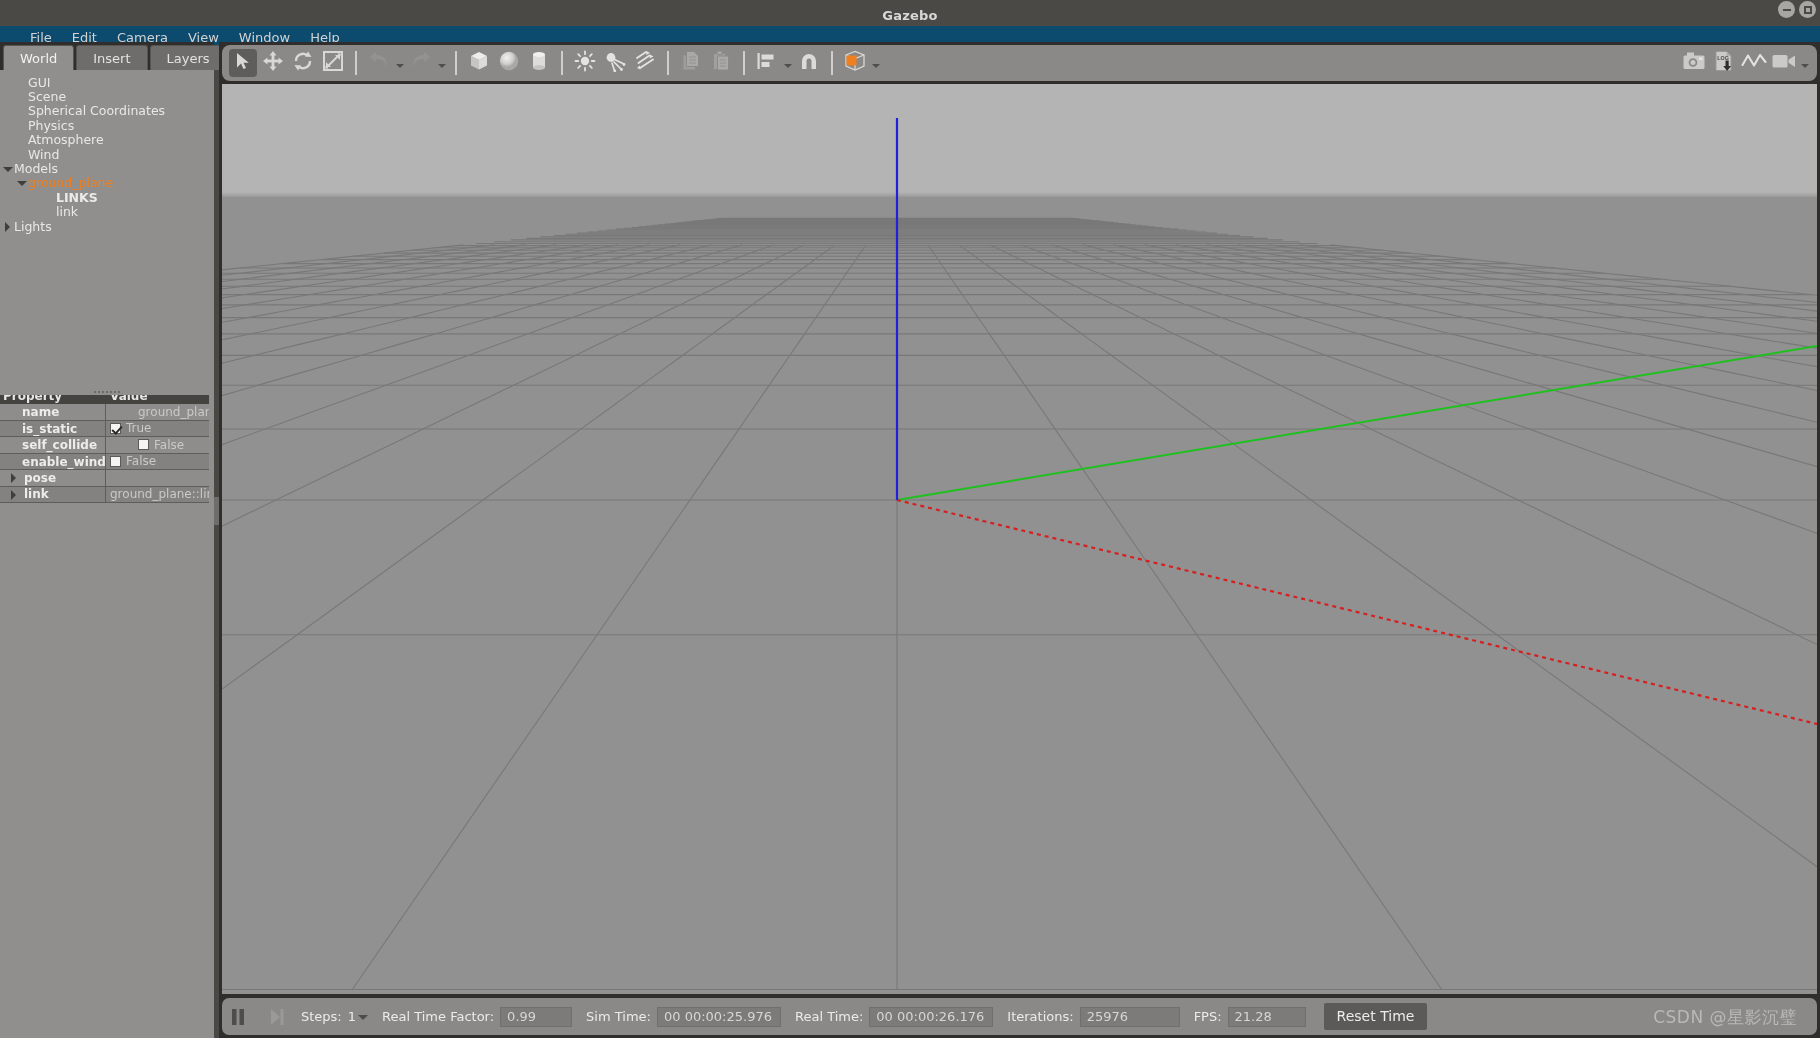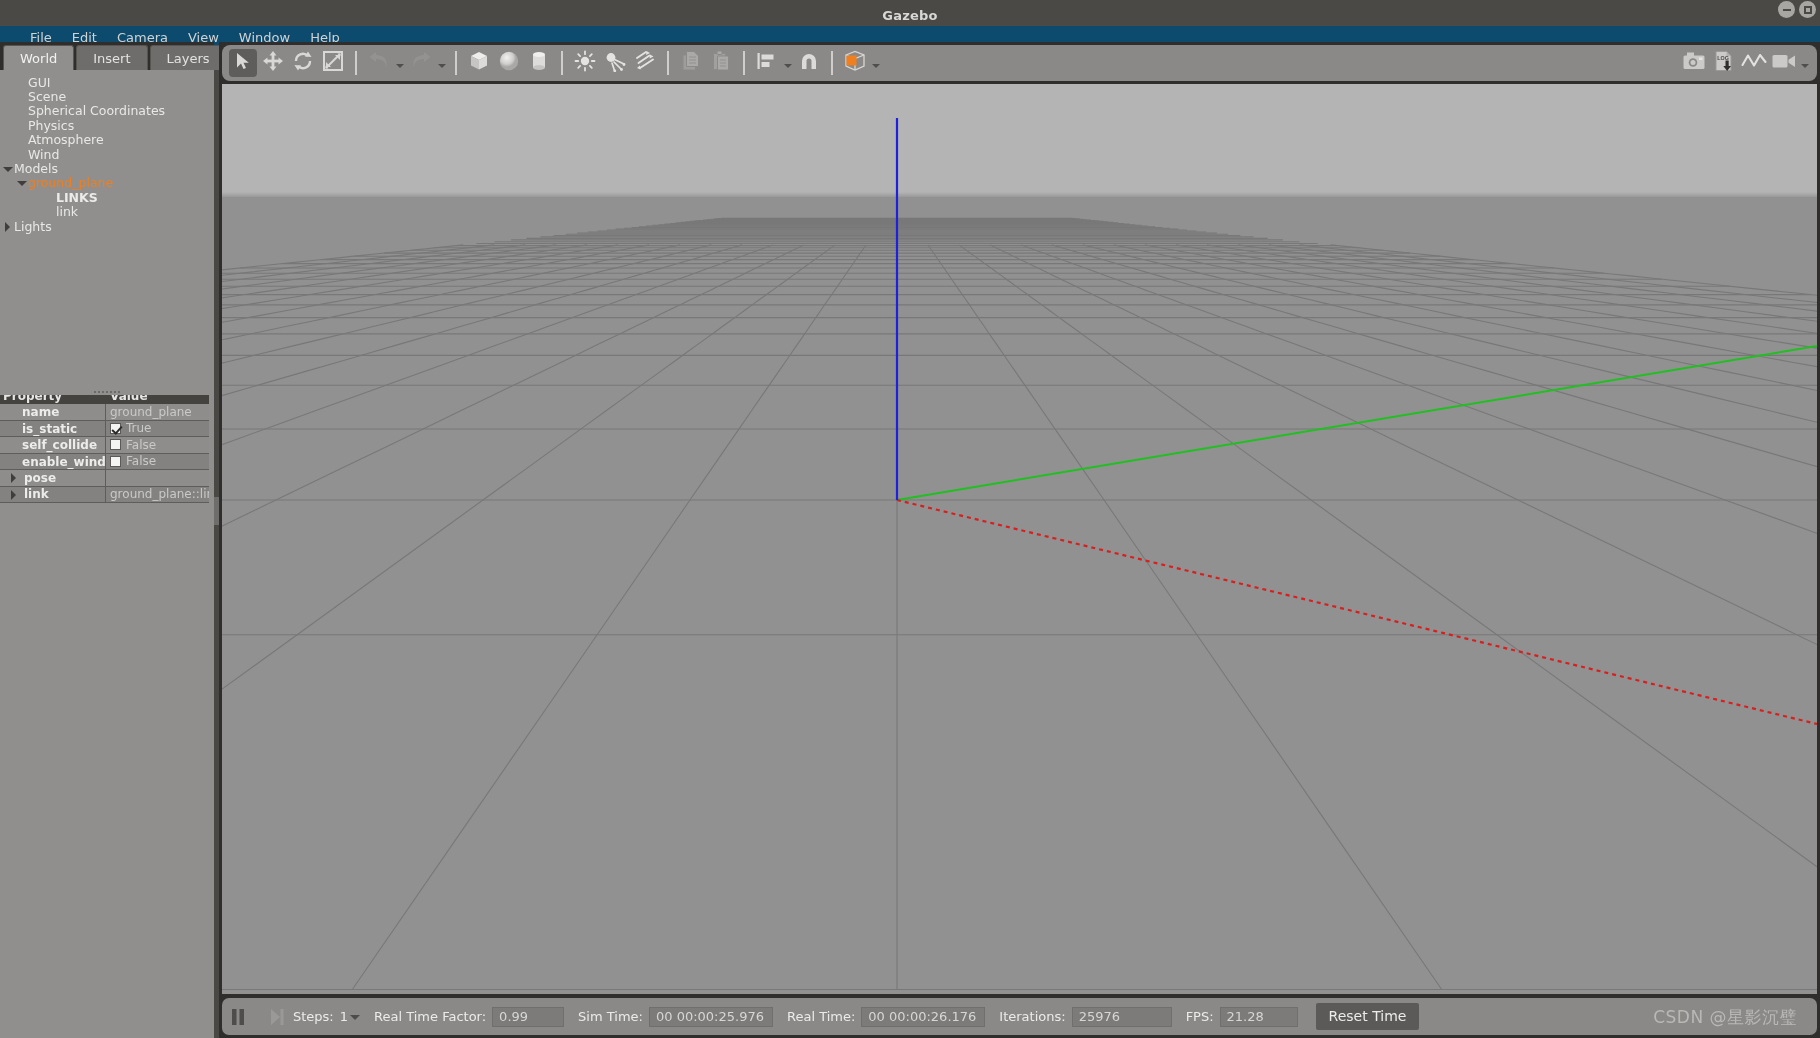--- a/index.html
+++ b/index.html
@@ -114,21 +114,21 @@
     font-size: 12px; font-weight: bold; color: #e6e6e4;
     line-height: 15px;
   }
   .ph-property { width: 106px; padding-left: 3px; }
   .ph-value { flex: 1; padding-left: 4px; }
   .prop-row {
     display: flex; height: 16.5px;
     border-bottom: 1px solid #5e5d5a;
   }
   .prop-row.alt { background: #838280; }
-  .prop-row.norm { background: #8e8d8b; }
+  .prop-row.norm { background: #8e8d8b; gap: 28px; }
   .pr-name {
     width: 106px; font-size: 12px; color: #ececea; font-weight: bold;
     line-height: 16.5px; padding-left: 22px;
     border-right: 1px solid #5e5d5a;
     white-space: nowrap; overflow: hidden;
   }
   .pr-name.expandable { padding-left: 3px; display: flex; align-items: center; }
   .pr-name.expandable .tw-arrow { margin-right: 5px; margin-left: 5px; }
   .pr-val {
     flex: 1; font-size: 12px; color: #c9c9c7;
@@ -686,21 +686,21 @@
         <rect x="2" y="1" width="4.5" height="16" fill="#4e4d4b"></rect>
         <rect x="9.5" y="1" width="4.5" height="16" fill="#4e4d4b"></rect>
       </svg>
     </div>
     <div class="sb-btn" style="margin-left:10px">
       <svg width="16" height="18" viewBox="0 0 16 18">
         <path d="M2 1 L11 9 L2 17 Z" fill="#9a9997"></path>
         <rect x="11.5" y="1" width="3" height="16" fill="#9a9997"></rect>
       </svg>
     </div>
-    <span class="sb-label" style="">Steps:</span>
+    <span class="sb-label" style="margin-left:8px">Steps:</span>
     <span class="sb-steps-val">1</span>
     <span class="sb-caret"></span>
 
     <span class="sb-label">Real Time Factor:</span>
     <span class="sb-field" style="width:72px">0.99</span>
 
     <span class="sb-label">Sim Time:</span>
     <span class="sb-field" style="width:124px">00 00:00:25.976</span>
 
     <span class="sb-label">Real Time:</span>

